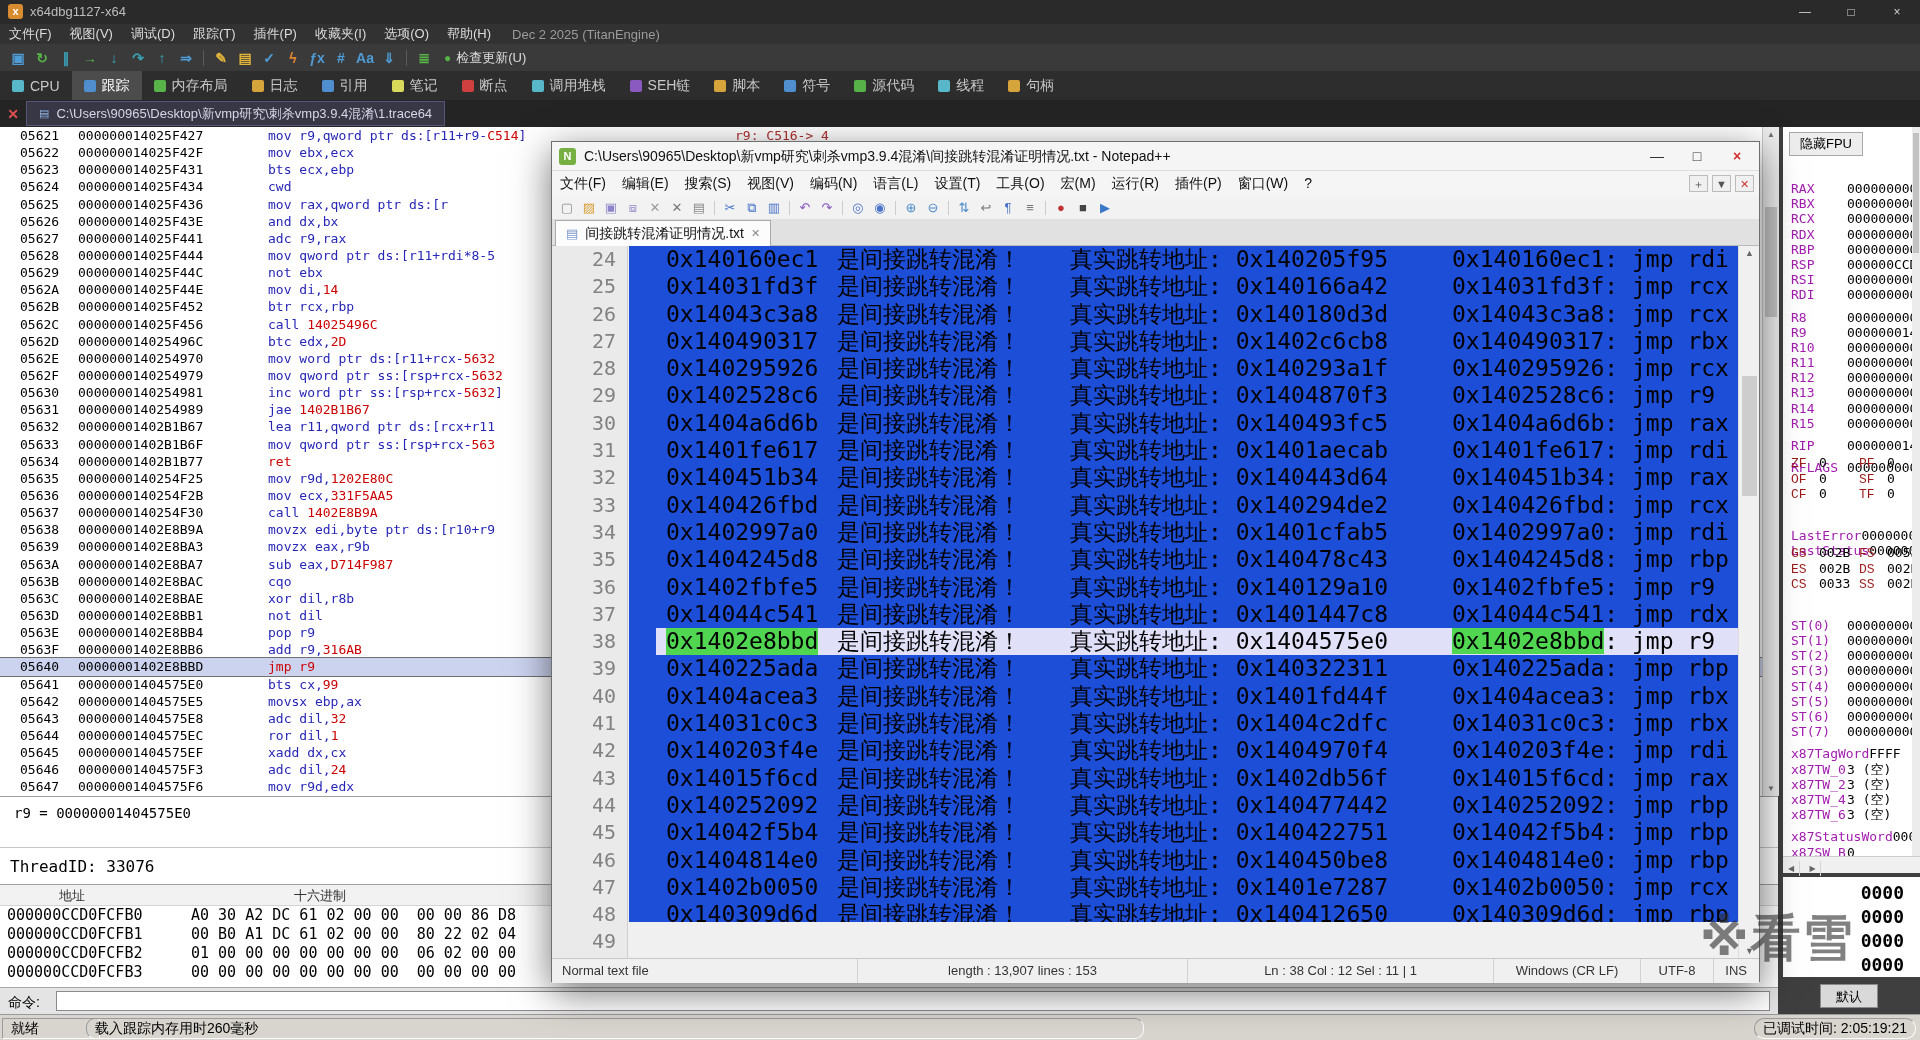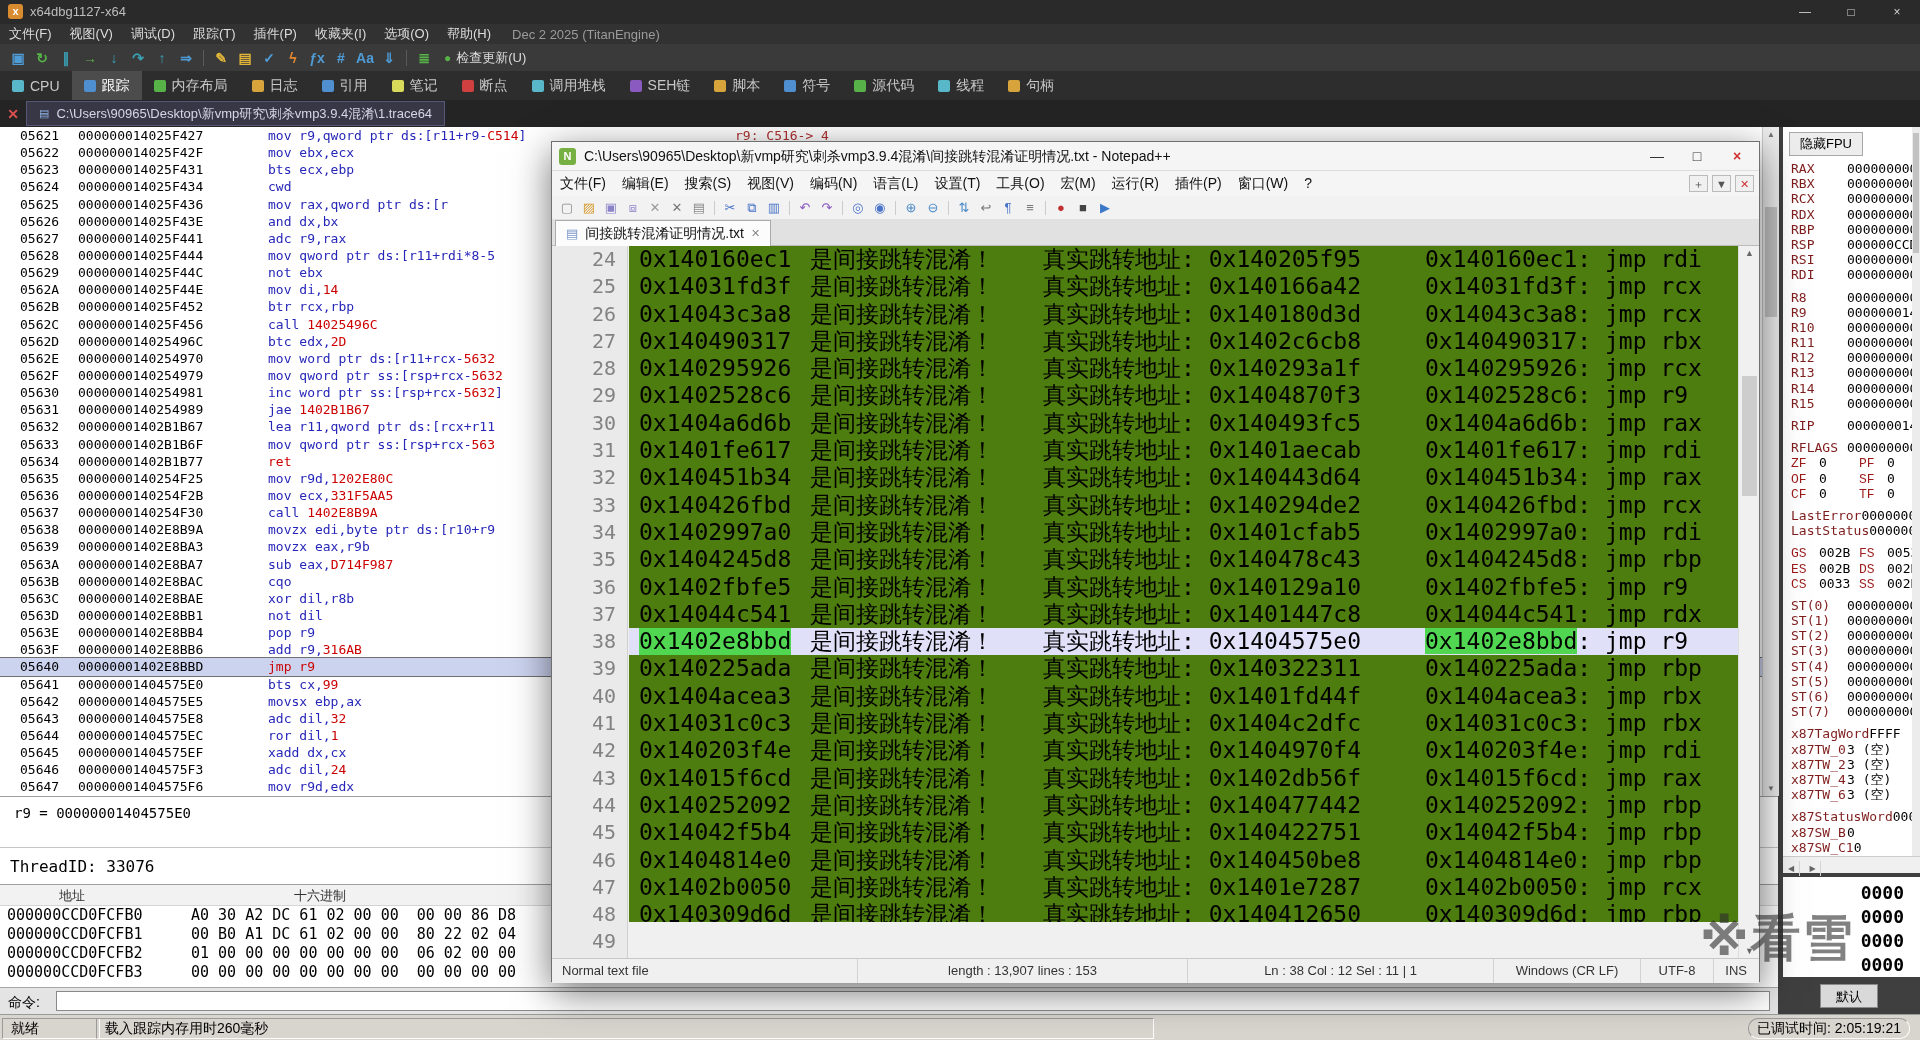--- a/index.html
+++ b/index.html
@@ -65,31 +65,31 @@
 
   #cmd{position:absolute;left:0;top:987px;width:1778px;height:27px;background:#e4e4e4;border-top:1px solid #a8a8a8;}
   #cmd .lbl{position:absolute;left:8px;top:6px;font-size:14px;color:#000;}
   #cmd input{position:absolute;left:56px;top:3px;width:1714px;height:20px;border:1px solid #8a8a8a;background:#fff;
              font-size:13px;padding:0 5px;box-sizing:border-box;font-family:"DejaVu Sans Mono",monospace;}
 
   #xstatus{position:absolute;left:0;top:1014px;width:1920px;height:26px;background:#d8d5cf;border-top:1px solid #9a9a9a;}
   .sbox{position:absolute;top:3px;height:19px;border:1px solid;border-color:#9a9a9a #fdfdfd #fdfdfd #9a9a9a;
         font-size:14px;line-height:19px;padding:0 8px;color:#000;white-space:nowrap;overflow:hidden;}
   #sb1{left:2px;width:80px;}
-  #sb2{left:96px;width:1040px;}
-  #sbt{right:10px;border-radius:10px;}
+  #sb2{left:86px;width:1040px;border-radius:9px;}
+  #sbt{right:4px;border-radius:10px;}
 
   
   #regs{position:absolute;left:1783px;top:127px;width:137px;height:745px;background:#fff;overflow:hidden;}
   #hidefpu{position:absolute;left:6px;top:5px;border:1px solid #a8a8a8;background:#ededed;font-size:13px;
            padding:2px 10px;color:#000;white-space:nowrap;}
   #regrows{position:absolute;left:8px;top:34px;width:200px;font-family:"DejaVu Sans Mono",monospace;
            font-size:13px;line-height:15.2px;white-space:pre;}
   .rrow{height:15.2px;white-space:pre;}
-  .rname{color:#7f1d1d;display:inline-block;min-width:56px;}
+  .rname{color:#a21caf;display:inline-block;min-width:56px;margin-top:20px;}
   .rval{color:#000;}
   .rgap{height:7px;}
   .fn{color:#9c1a1a;display:inline-block;width:28px;font-family:Liberation Mono, monospace;}
   .fv{color:#000;display:inline-block;width:40px;}
   #reghs{position:absolute;left:1783px;top:856px;width:137px;height:16px;background:#f0f0f0;border-top:1px solid #ccc;}
   #reghs span{display:inline-block;width:16px;height:15px;text-align:center;line-height:15px;font-size:8px;color:#666;
               border-right:1px solid #d5d5d5;}
   #regvs{position:absolute;left:1912px;top:127px;width:8px;height:729px;background:#ececec;}
   #regvs .th{position:absolute;left:1px;top:6px;width:6px;height:120px;background:#c2c2c2;}
 
@@ -121,21 +121,21 @@
   .nt-ic{width:22px;height:19px;text-align:center;line-height:19px;font-size:13px;flex:none;}
   .nt-sep{width:1px;height:14px;background:#ccc;margin:0 4px;flex:none;}
   #ntabs{position:absolute;left:0;top:78px;width:100%;height:26px;background:#e1e1e1;border-bottom:1px solid #bbb;}
   #ntab{position:absolute;left:3px;top:0;height:26px;background:#fcfcfc;border:1px solid #aaa;border-bottom:none;
         display:flex;align-items:center;padding:0 10px;gap:7px;font-size:14px;color:#111;white-space:nowrap;}
   #ntab .di{color:#7a96c8;font-size:13px;}
   #ntab .cx{color:#888;font-size:11px;}
   #ngutter{position:absolute;left:0;top:104px;width:76px;height:712px;background:#eaeaea;border-right:1px solid #cfcfcf;overflow:hidden;}
   .gn{height:27.3px;line-height:27.3px;text-align:right;padding-right:11px;color:#828282;font-size:20px;
       font-family:"DejaVu Sans Mono",monospace;}
-  #ncontent{position:absolute;left:77px;top:104px;width:1111px;height:676px;background:#4d7c0f;overflow:hidden;}
+  #ncontent{position:absolute;left:77px;top:104px;width:1111px;height:676px;background:#1d4ed8;overflow:hidden;padding-left:27px;}
   .nrow{position:relative;height:27.3px;line-height:27.3px;font-size:23px;color:#000;white-space:nowrap;
         font-family:"DejaVu Sans Mono","DejaVu Sans",monospace;}
   .nrow.cur{background:#e0e0f8;}
   .nc{position:absolute;top:0;}
   .c1{left:10px;}.c2{left:181px;}.c3{left:414px;}.c4{left:796px;}
   .hl{background:#50d650;}
   #nvscroll{position:absolute;right:0;top:104px;width:21px;height:712px;background:#f0f0f0;border-left:1px solid #ddd;}
   #nvscroll .up{position:absolute;top:2px;left:0;width:21px;font-size:9px;text-align:center;color:#666;}
   #nvscroll .dn{position:absolute;bottom:2px;left:0;width:21px;font-size:9px;text-align:center;color:#666;}
   #nvscroll .th{position:absolute;left:3px;top:130px;width:15px;height:120px;background:#cdcdcd;}

